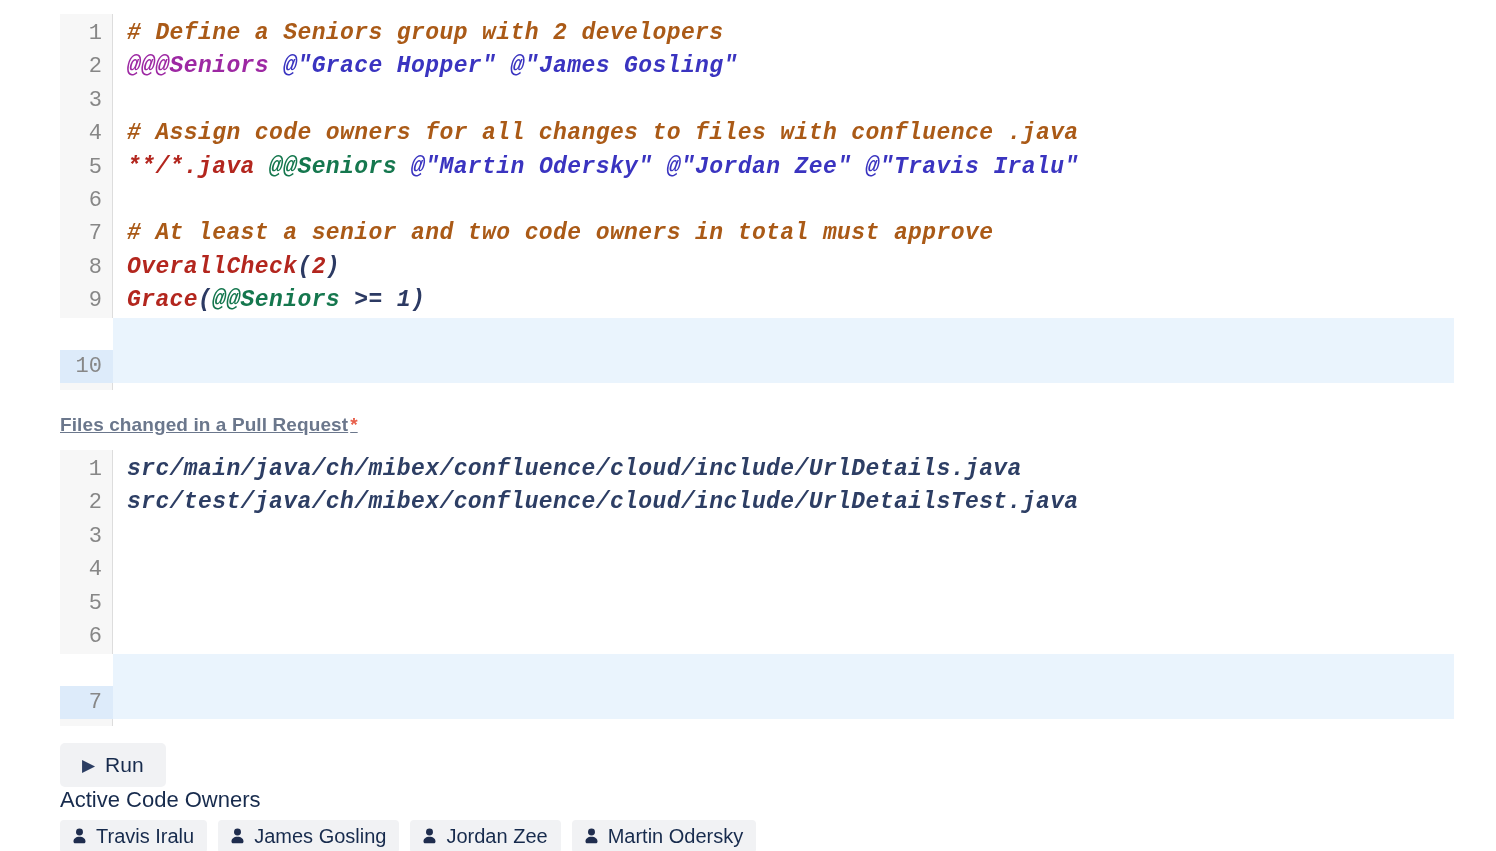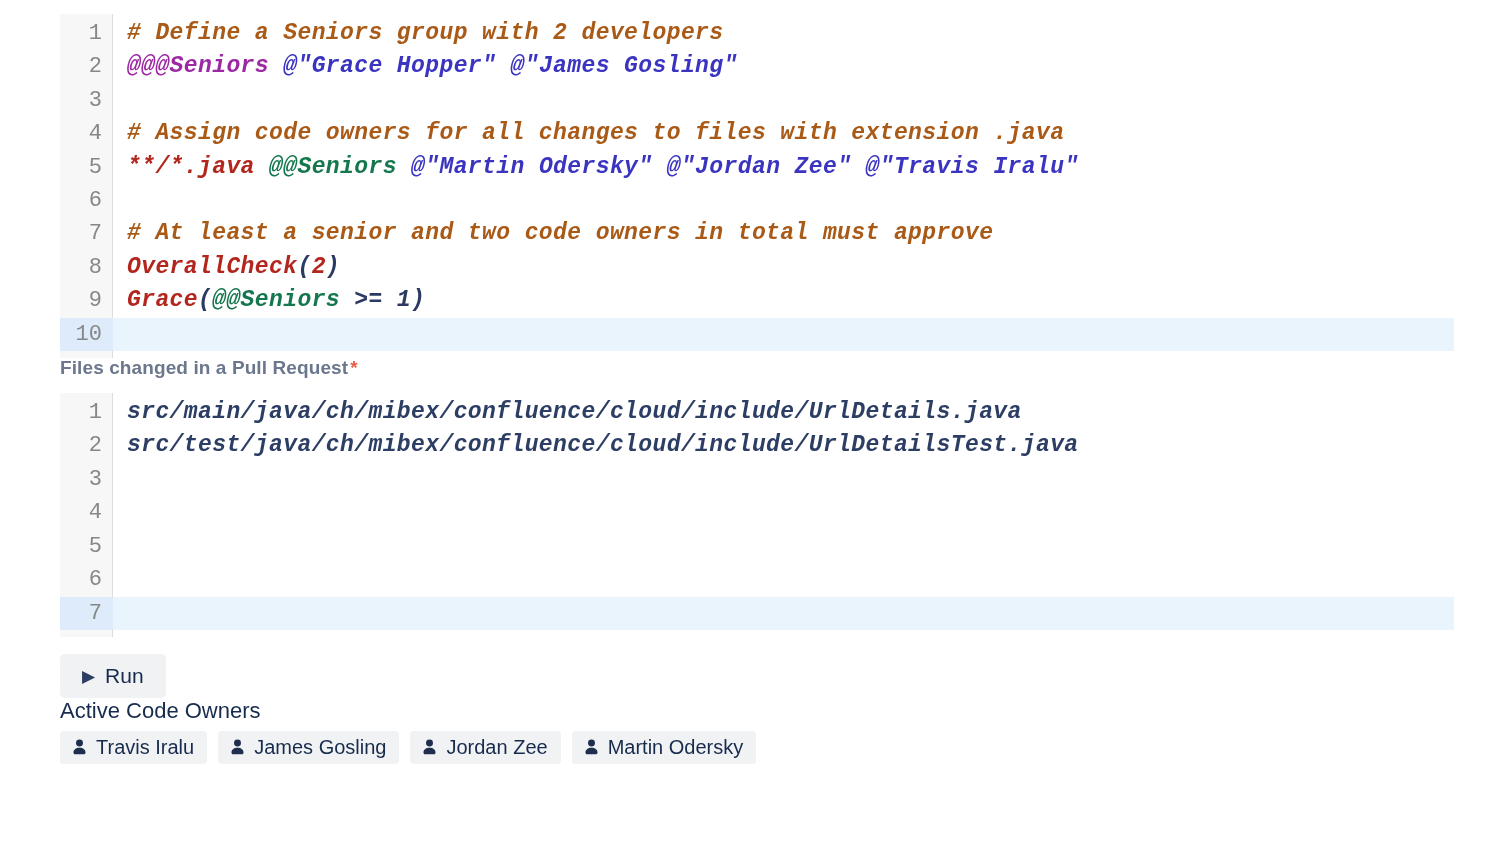--- a/index.html
+++ b/index.html
@@ -17,21 +17,21 @@
     width:1496px;height:851px;overflow:hidden;
     font-family:"Liberation Sans",sans-serif;color:var(--text-dark);
   }
   .page{padding:14px 42px 0 60px;}
 
   .field-label{
     font-size:19px;font-weight:700;color:var(--label);
     line-height:20px;margin-bottom:15px;letter-spacing:.1px;
   }
   .field-label .req{color:var(--required);margin-left:2px;}
-  .field-label.second{}
+  .field-label.second{margin-top:25px;text-decoration:underline;}
 
   .editor{width:100%;background:#ffffff;}
   .cm-row{display:flex;align-items:stretch;}
   .cm-gutter{
     flex:0 0 53px;width:53px;
     background:var(--gutter-bg);border-right:1px solid var(--gutter-border);
     text-align:right;padding-right:10px;
     font-family:"Liberation Mono",monospace;font-weight:400;
     font-size:22px;line-height:33.4px;color:var(--line-number);
     user-select:none;
@@ -39,21 +39,21 @@
   .cm-code{
     flex:1 1 auto;min-height:33.4px;
     padding-left:14px;
     font-family:"Liberation Mono",monospace;font-weight:700;
     font-size:23px;line-height:33.4px;letter-spacing:.4px;
     white-space:pre;color:var(--syn-plain);font-style:italic;
   }
   .cm-row.spacer .cm-gutter,.cm-row.spacer .cm-code{min-height:0;}
   .cm-row.spacer-top .cm-gutter,.cm-row.spacer-top .cm-code{height:3px;}
   .cm-row.spacer-bottom .cm-gutter,.cm-row.spacer-bottom .cm-code{height:7px;}
-  .cm-row.active .cm-gutter{background:var(--active-gutter);border-right-color:var(--active-gutter);}
+  .cm-row.active .cm-gutter{background:var(--active-gutter);border-right-color:var(--active-gutter);margin-top:32px;}
   .cm-row.active .cm-code{background:var(--active-line);}
 
   .tok-comment{color:var(--syn-comment);}
   .tok-atom{color:var(--syn-atom);}
   .tok-owner{color:var(--syn-owner);}
   .tok-pattern{color:var(--syn-pattern);}
   .tok-group{color:var(--syn-group);}
   .tok-func{color:var(--syn-func);}
   .tok-number{color:var(--syn-number);}
   .tok-punct{color:var(--syn-punct);}
@@ -98,21 +98,21 @@
       <div class="cm-row ">
         <div class="cm-gutter">2</div>
         <div class="cm-code"><span class="tok tok-atom">@@@Seniors</span><span class="tok tok-plain"> </span><span class="tok tok-owner">@"Grace Hopper"</span><span class="tok tok-plain"> </span><span class="tok tok-owner">@"James Gosling"</span></div>
       </div>
       <div class="cm-row ">
         <div class="cm-gutter">3</div>
         <div class="cm-code"></div>
       </div>
       <div class="cm-row ">
         <div class="cm-gutter">4</div>
-        <div class="cm-code"><span class="tok tok-comment"># Assign code owners for all changes to files with extension .java</span></div>
+        <div class="cm-code"><span class="tok tok-comment"># Assign code owners for all changes to files with confluence .java</span></div>
       </div>
       <div class="cm-row ">
         <div class="cm-gutter">5</div>
         <div class="cm-code"><span class="tok tok-pattern">**/*.java</span><span class="tok tok-plain"> </span><span class="tok tok-group">@@Seniors</span><span class="tok tok-plain"> </span><span class="tok tok-owner">@"Martin Odersky"</span><span class="tok tok-plain"> </span><span class="tok tok-owner">@"Jordan Zee"</span><span class="tok tok-plain"> </span><span class="tok tok-owner">@"Travis Iralu"</span></div>
       </div>
       <div class="cm-row ">
         <div class="cm-gutter">6</div>
         <div class="cm-code"></div>
       </div>
       <div class="cm-row ">

